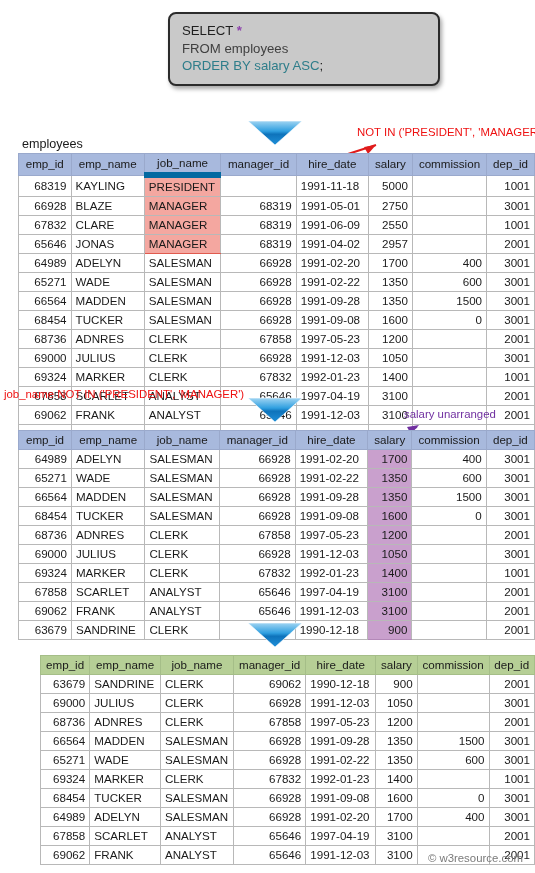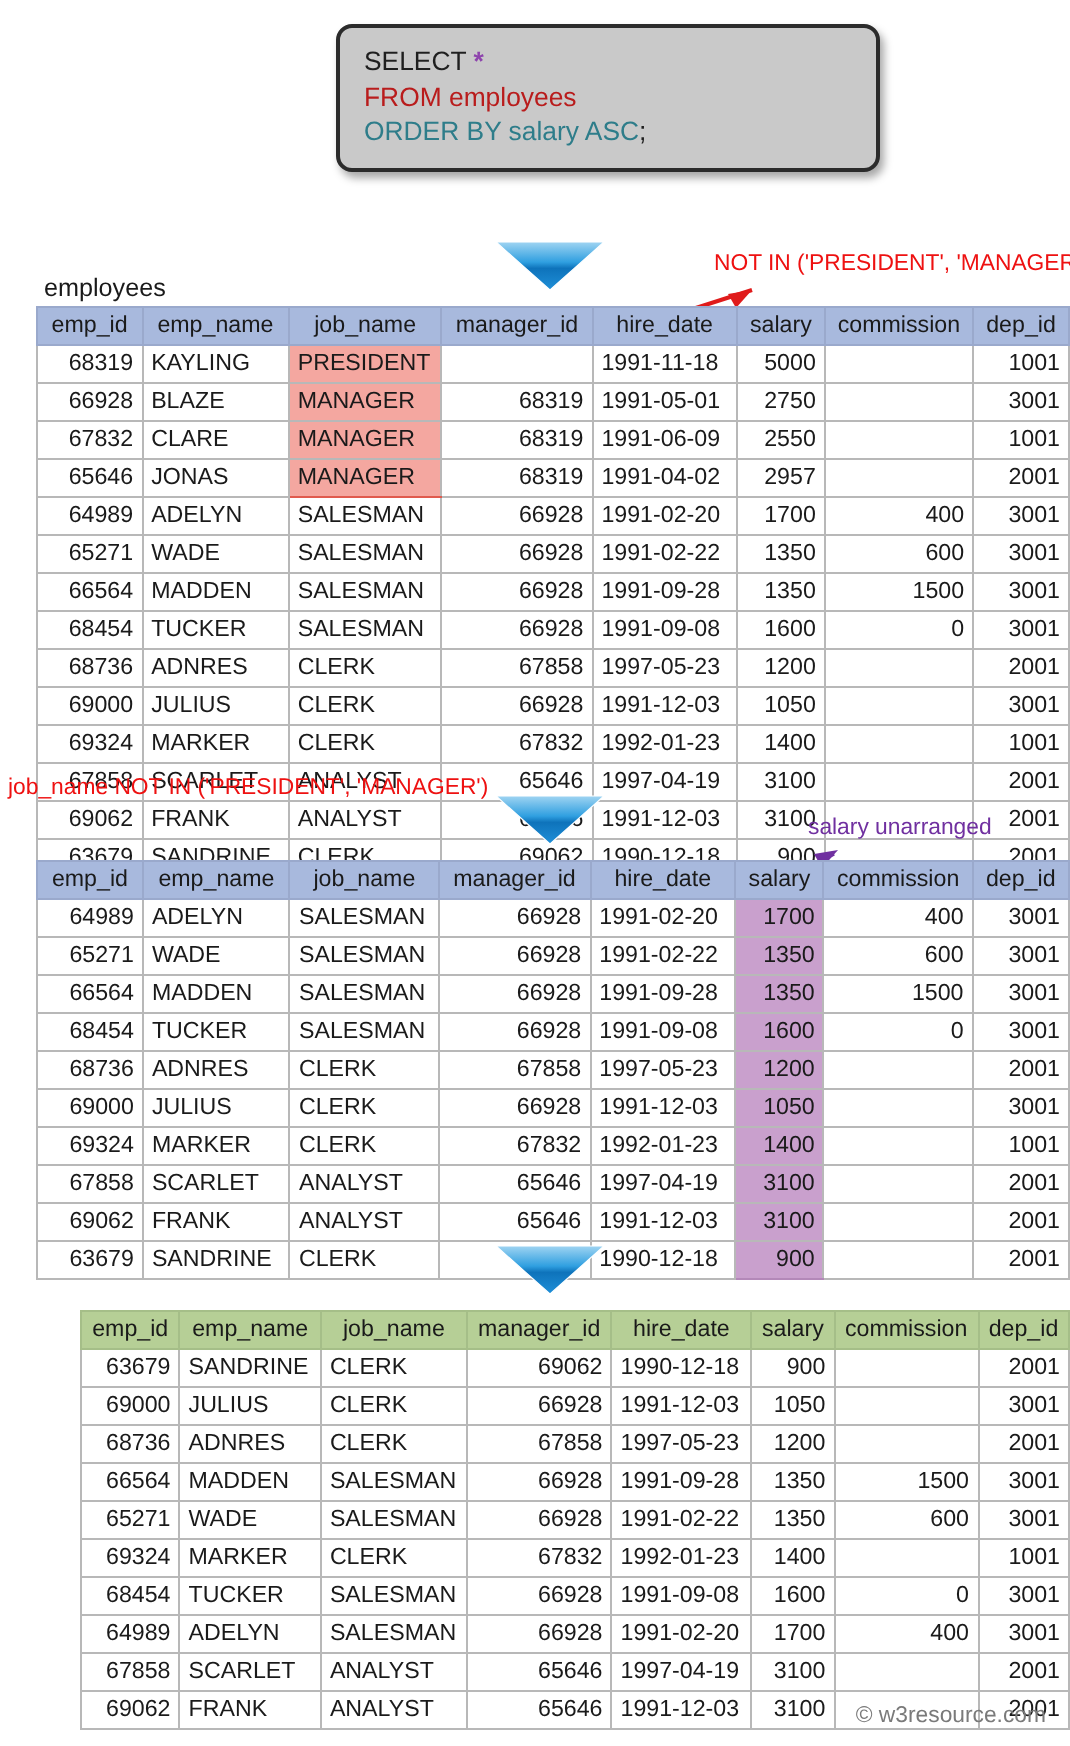--- a/index.html
+++ b/index.html
@@ -27,21 +27,21 @@
     background: #c9c9c9;
     border: 2px solid #2b2b2b;
     border-radius: 8px;
     box-shadow: 2px 3px 4px rgba(0,0,0,0.35);
     line-height: 17.5px;
     font-size: 13.2px;
   }
   .q-line { white-space: normal; }
   .c-dark   { color: #1f1f1f; }
   .c-star   { color: #8e44ad; font-weight: bold; }
-  .c-blue   { color: #b91c1c; }
+  .c-blue   { color: #404040; }
   .c-red    { color: #f01010; }
   .c-teal   { color: #2e7d8a; }
 
   
   .chevron {
     position: absolute;
     width: 54px;
     height: 26px;
   }
   .chevron svg { display: block; width: 100%; height: 100%; }
@@ -114,21 +114,21 @@
   .c6 { width: 74px; }
   .c7 { width: 48px; }
 
   
   td.hl-job {
     background: #f4a7a0;
     color: #1a1a1a;
     border-left: 1px solid #e05a4e;
     border-right: 1px solid #e05a4e;
   }
-  tr.hl-first td.hl-job { border-top: 1px solid #0369a1; }
+  tr.hl-first td.hl-job { border-top: 6px solid #0369a1; }
   tr.hl-last  td.hl-job { border-bottom: 1px solid #e05a4e; }
 
   td.hl-sal {
     background: #c9a0cd;
     color: #1a1a1a;
     border-left: 1px solid #b388b8;
     border-right: 1px solid #b388b8;
   }
   tr.sal-first td.hl-sal { border-top: 1px solid #b388b8; }
   tr.sal-last  td.hl-sal { border-bottom: 1px solid #b388b8; }

